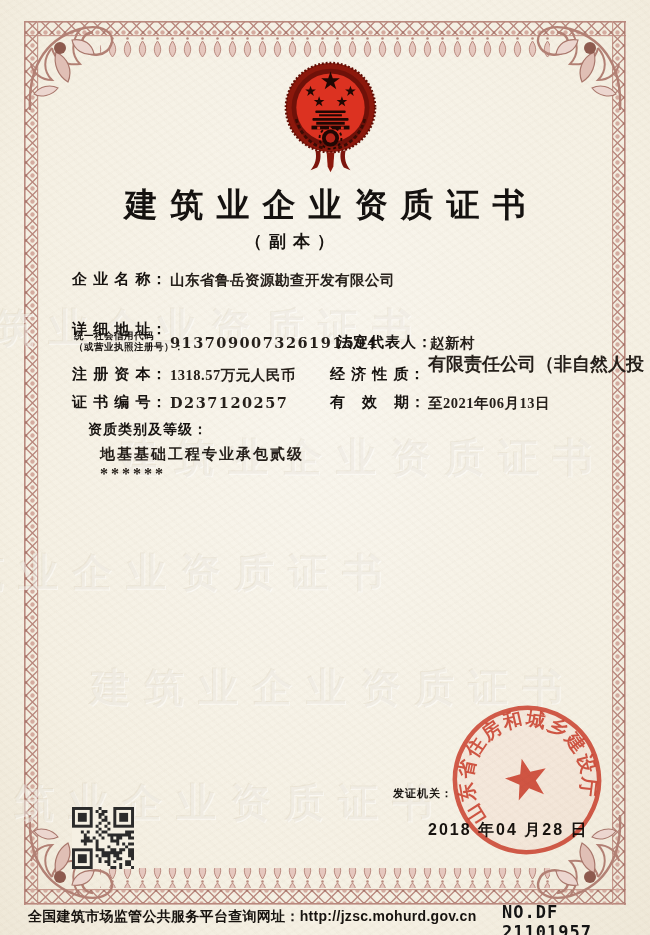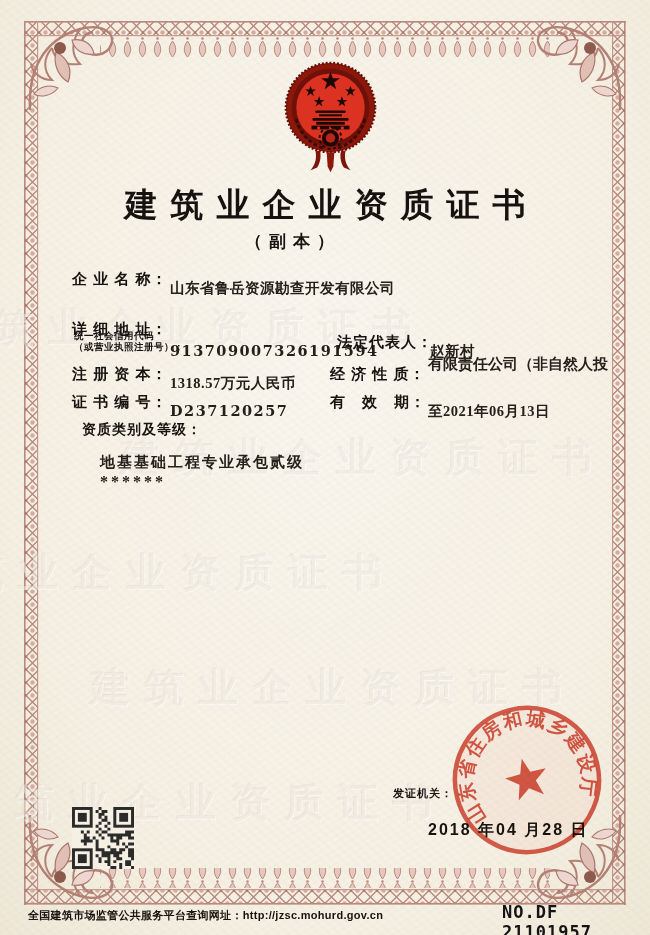--- a/index.html
+++ b/index.html
@@ -39,40 +39,40 @@
     letter-spacing:7px;text-indent:7px;
   }
   
   .lbl{
     position:absolute;font-size:15px;font-weight:800;color:#171310;
     letter-spacing:1px;white-space:nowrap;
   }
   .val{
     position:absolute;font-size:14.5px;font-weight:600;color:#26201b;
     font-family:"Liberation Serif","DejaVu Serif",serif;
-    letter-spacing:.5px;white-space:nowrap;margin-top:8px;
+    letter-spacing:.5px;white-space:nowrap;
   }
   .lbl-small{
     position:absolute;font-size:9.5px;font-weight:800;color:#171310;
     line-height:11px;letter-spacing:.5px;white-space:nowrap;
   }
-  .val-wrap{position:absolute;font-size:15px;font-weight:600;color:#26201b;
+  .val-wrap{position:absolute;font-size:18px;font-weight:600;color:#26201b;
     font-family:"Liberation Serif","DejaVu Serif",serif;line-height:18px;white-space:nowrap;}
   .num{font-family:"DejaVu Serif","Liberation Serif",serif;}
   
   .issuer-label{position:absolute;left:363px;top:786px;font-size:11px;font-weight:800;color:#17130f;letter-spacing:1px;margin-left:30px;}
   .issue-date{position:absolute;left:428px;top:820px;font-size:16px;font-weight:700;color:#17130f;letter-spacing:2px;}
   .ministry{position:absolute;left:374px;top:854px;font-size:13px;font-weight:800;color:#17130f;letter-spacing:.5px;}
   
   .seal{position:absolute;left:448px;top:701px;width:158px;height:158px;
     transform:rotate(-14deg);mix-blend-mode:multiply;opacity:.92;}
   
   .qr{position:absolute;left:72px;top:806px;}
   
-  .footer-note{position:absolute;left:28px;top:908px;font-size:11px;font-weight:800;color:#17130f;letter-spacing:.3px;}
+  .footer-note{position:absolute;left:28px;top:908px;font-size:14px;font-weight:800;color:#17130f;letter-spacing:.3px;}
   .serial{position:absolute;left:502px;top:902px;font-size:17px;font-weight:600;color:#141414;
     font-family:"DejaVu Sans Mono","Liberation Mono",monospace;letter-spacing:1px;}
 </style>
 </head>
 <body>
 
 <div class="cert">
 
   <svg class="border-svg" width="650" height="935" viewBox="0 0 650 935" aria-hidden="true">
     <defs>
@@ -191,21 +191,21 @@
   <div class="val-wrap" style="left:428px;top:355px;">
     <div>有限责任公司（非自然人投</div>
   </div>
 
   <span class="lbl" style="left:72px;top:393px;">证 书 编 号：</span>
   <span class="val num" style="left:170px;top:394px;letter-spacing:1.5px;">D237120257</span>
 
   <span class="lbl" style="left:330px;top:393px;">有　效　期：</span>
   <span class="val" style="left:428px;top:394px;">至2021年06月13日</span>
 
-  <span class="lbl" style="left:82px;top:421px;font-size:14px;">资质类别及等级：</span>
+  <span class="lbl" style="left:88px;top:421px;font-size:14px;">资质类别及等级：</span>
   <span class="val" style="left:100px;top:445px;font-size:15px;font-weight:700;letter-spacing:2px;">地基基础工程专业承包贰级</span>
   <span class="val" style="left:100px;top:465px;font-size:16px;font-weight:800;letter-spacing:3px;">******</span>
 
   <span class="issuer-label">发证机关：</span>
   <span class="issue-date">2018 年04 月28 日</span>
 
   <svg class="seal" viewBox="-79 -79 158 158" aria-hidden="true">
     <defs>
       <path id="sealArc" d="M -47 29 A 55 55 0 1 1 47 29" fill="none"></path>
     </defs>

